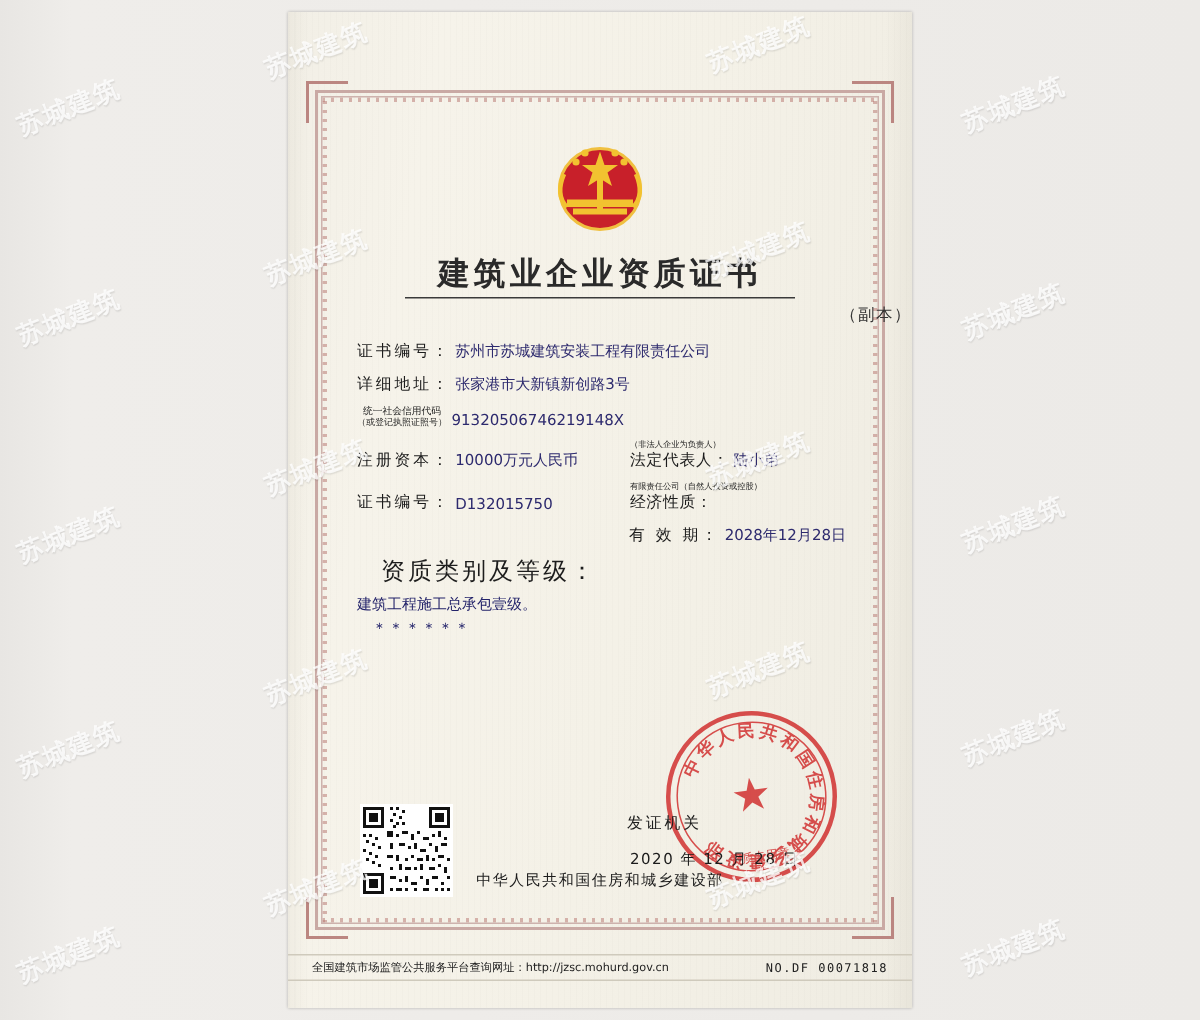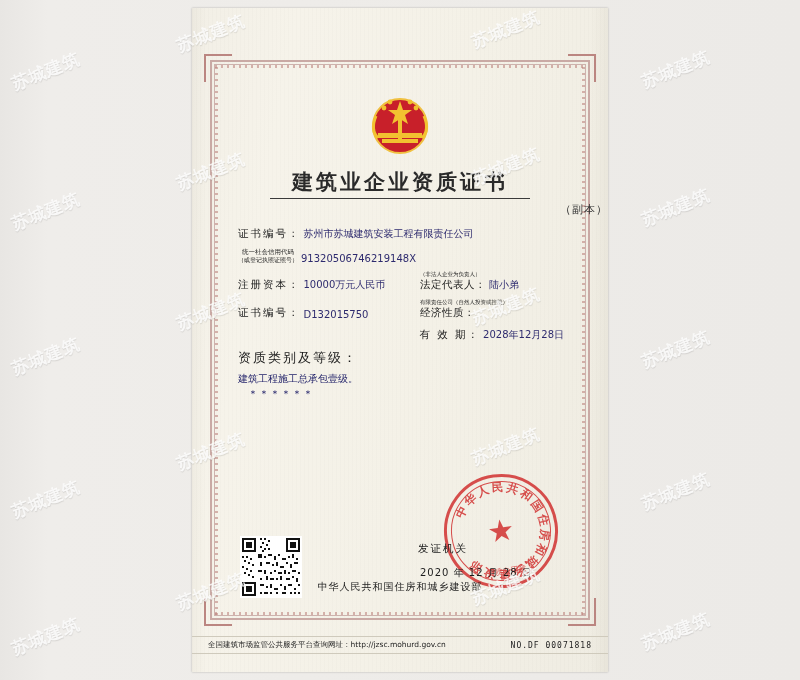--- a/index.html
+++ b/index.html
@@ -180,24 +180,25 @@
     display: block;
     font-size: 6px;
   }
   .rep-sub {
     font-size: 5.5px;
     color: #1c1c1c;
     display: block;
     letter-spacing: 0;
   }
   .grade-head {
-    font-size: 13px;
+    font-size: 16px;
     letter-spacing: 2px;
     margin-top: 2px;
     margin-bottom: 4px;
+    margin-left: 16px;
   }
   .grade-body {
     font-size: 10px;
     color: #23236a;
     line-height: 1.6;
   }
   .stars {
     font-size: 10px;
     color: #23236a;
     margin-left: 10px;
@@ -365,20 +366,24 @@
     <div class="title-underline"></div>
     <div class="subtitle">（副本）</div>
 
     <div class="fields">
 
       <div class="row">
         <span class="lbl">证书编号：</span>
         <span class="val">苏州市苏城建筑安装工程有限责任公司</span>
       </div>
 
+      <div class="row">
+        <span class="lbl">详细地址：</span>
+        <span class="val">张家港市大新镇新创路3号</span>
+      </div>
 
       <div class="row">
         <span class="code-label">
           <span>统一社会信用代码</span>
           <span class="l2">（或登记执照证照号）</span>
         </span>
         <span class="val">91320506746219148X</span>
       </div>
 
       <div class="row">

